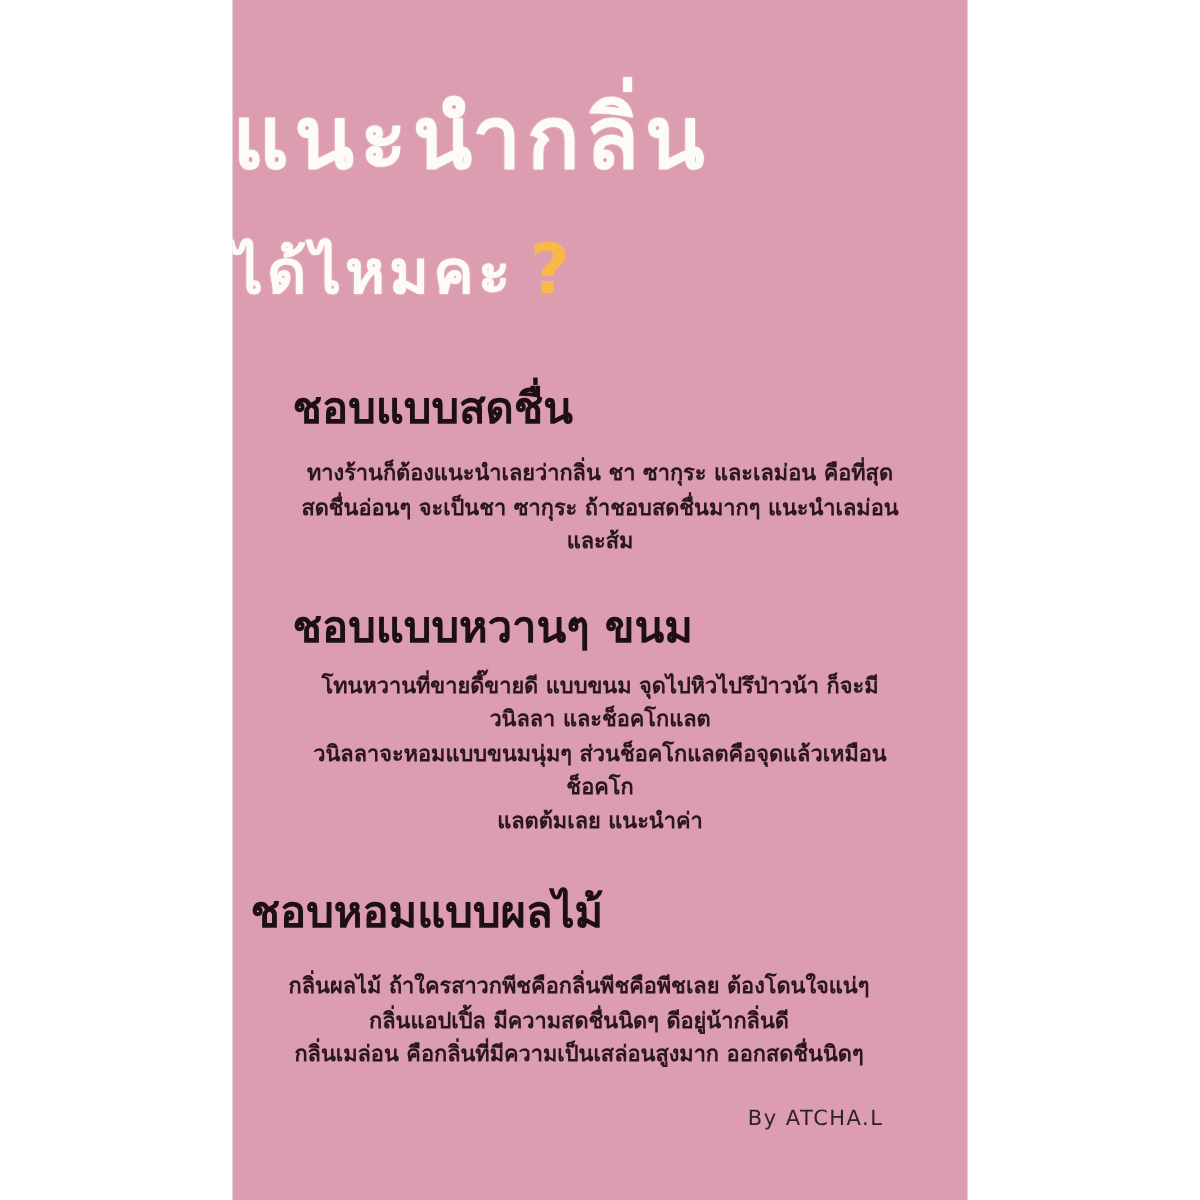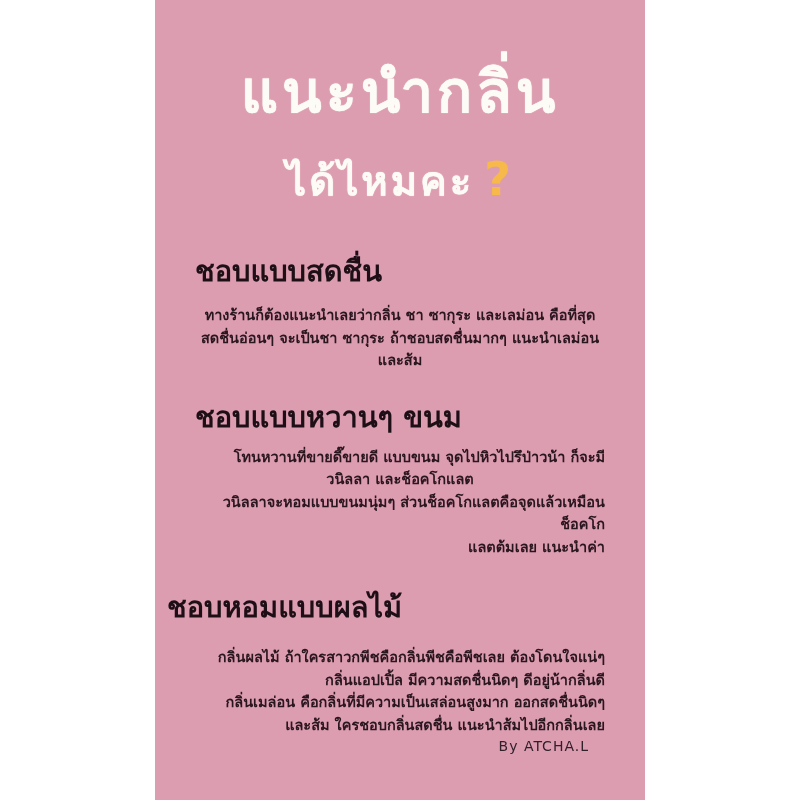--- a/index.html
+++ b/index.html
@@ -21,21 +21,21 @@
     top: 0;
     width: 490px;
     height: 800px;
     background: #dd9db1;
     color: #261219;
     box-sizing: border-box;
     overflow: hidden;
   }
   .title-wrap {
     padding-top: 36px;
-    text-align: center;
+    text-align: left;
   }
   .title-main {
     color: #fdfbf6;
     font-size: 58px;
     font-weight: 800;
     line-height: 112px;
     letter-spacing: 4px;
     text-shadow: 0 0 1px #fdfbf6;
   }
   .title-sub {
@@ -73,21 +73,21 @@
   .body {
     font-size: 14.5px;
     font-weight: 700;
     color: #2a161e;
   }
   .body .line {
     line-height: 22.5px;
   }
   .body.centered .line { text-align: center; }
   .body .line.center { text-align: center; }
-  .body .line.left { text-align: right; }
+  .body .line.left { text-align: center; }
   .credit {
     position: absolute;
     right: 56px;
     bottom: 46px;
     font-size: 14px;
     font-weight: 400;
     color: #31202a;
     letter-spacing: 1px;
   }
 </style>
@@ -121,20 +121,19 @@
         <div class="line left">แลตต้มเลย แนะนำค่า</div>
       </div>
     </div>
 
     <div class="section sec-3">
       <h2>ชอบหอมแบบผลไม้</h2>
       <div class="body">
         <div class="line left">กลิ่นผลไม้ ถ้าใครสาวกพีชคือกลิ่นพีชคือพีชเลย ต้องโดนใจแน่ๆ</div>
         <div class="line left">กลิ่นแอปเปิ้ล มีความสดชื่นนิดๆ ดีอยู่น้ากลิ่นดี</div>
         <div class="line left">กลิ่นเมล่อน คือกลิ่นที่มีความเป็นเสล่อนสูงมาก ออกสดชื่นนิดๆ</div>
-        <div class="line left">และส้ม ใครชอบกลิ่นสดชื่น แนะนำส้มไปอีกกลิ่นเลย</div>
       </div>
     </div>
 
     <div class="credit">By ATCHA.L</div>
 
   </div>
 </div>
 
 </body></html>

